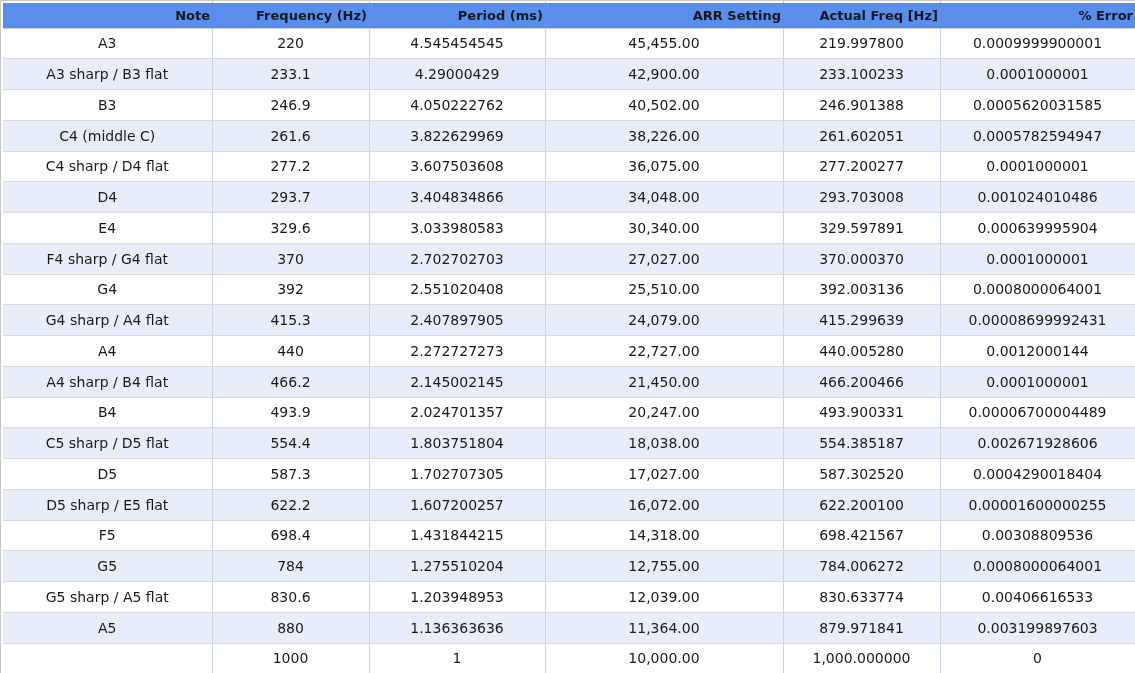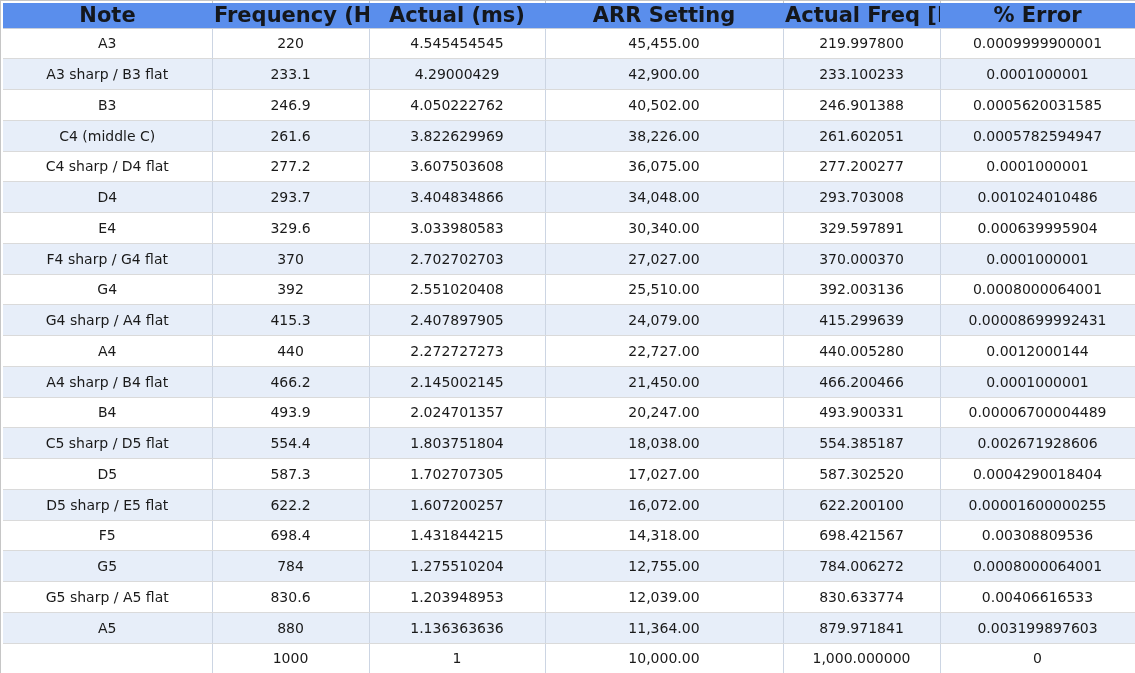--- a/index.html
+++ b/index.html
@@ -17,21 +17,21 @@
   table.notes{
     border-collapse:collapse;table-layout:fixed;
     width:1132px;height:672px;
   }
   col.c0{width:209px}col.c1{width:157px}col.c2{width:176px}col.c3{width:238px}col.c4{width:157px}col.c5{width:195px}
   tr.sliver{height:2px;}
   tr.sliver td{padding:0;background:var(--row-plain);border-right:1px solid var(--sheet-edge);font-size:0;line-height:0;}
   thead tr.head{height:25px;}
   thead th{
     background:var(--header-bg);color:var(--header-text);
-    font-size:21px;font-weight:bold;text-align:center;vertical-align:middle;
+    font-size:13px;font-weight:bold;text-align:right;vertical-align:middle;
     padding:0 2px;border-bottom:1px solid #C9CFDA;overflow:hidden;white-space:nowrap;
   }
   tbody td{
     font-size:14px;color:var(--body-text);text-align:center;vertical-align:middle;
     padding:0 2px;overflow:hidden;white-space:nowrap;
     border-right:1px solid var(--grid-vertical);
     border-bottom:1px solid var(--grid-horizontal);
     background:var(--row-plain);
   }
   tbody tr:nth-child(even) td{background:var(--row-stripe);}
@@ -55,21 +55,21 @@
         <td></td>
         <td></td>
         <td></td>
         <td></td>
         <td></td>
         <td></td>
       </tr>
       <tr class="head" id="header-row">
           <th>Note</th>
           <th>Frequency (Hz)</th>
-          <th>Actual (ms)</th>
+          <th>Period (ms)</th>
           <th>ARR Setting</th>
           <th>Actual Freq [Hz]</th>
           <th>% Error</th>
         </tr>
     </thead>
     <tbody id="table-body">
         <tr>
           <td>A3</td>
           <td>220</td>
           <td>4.545454545</td>

